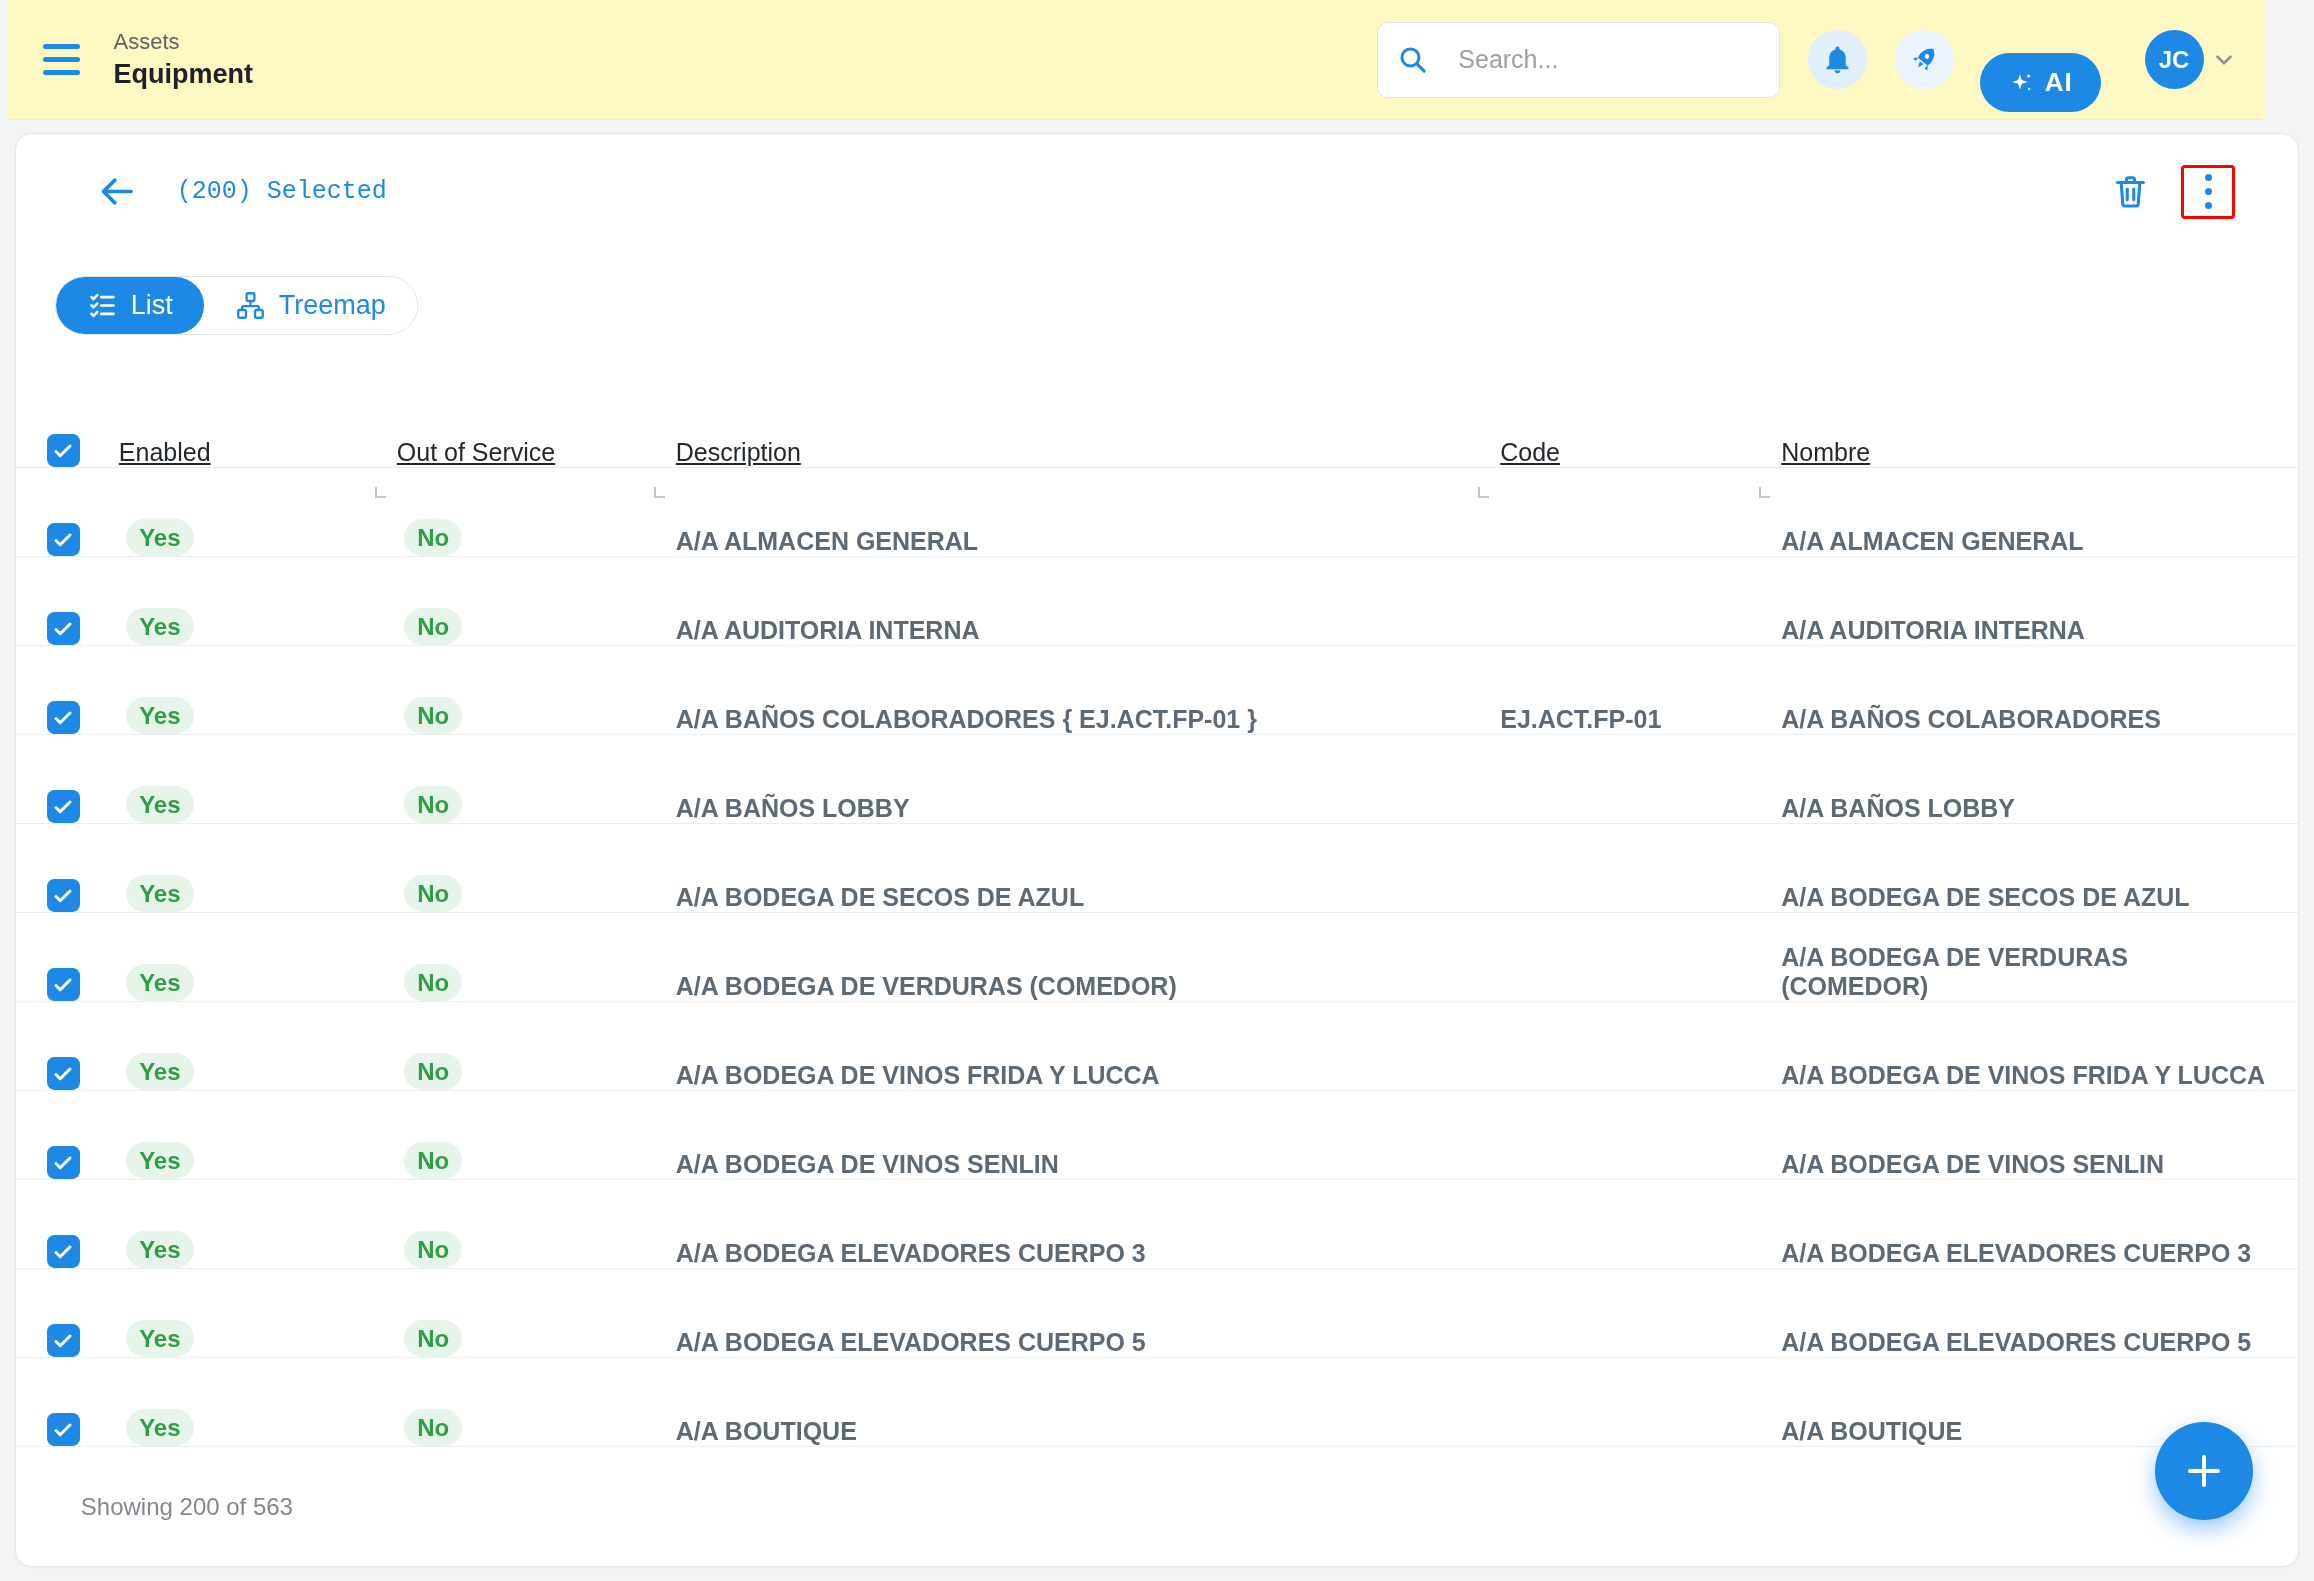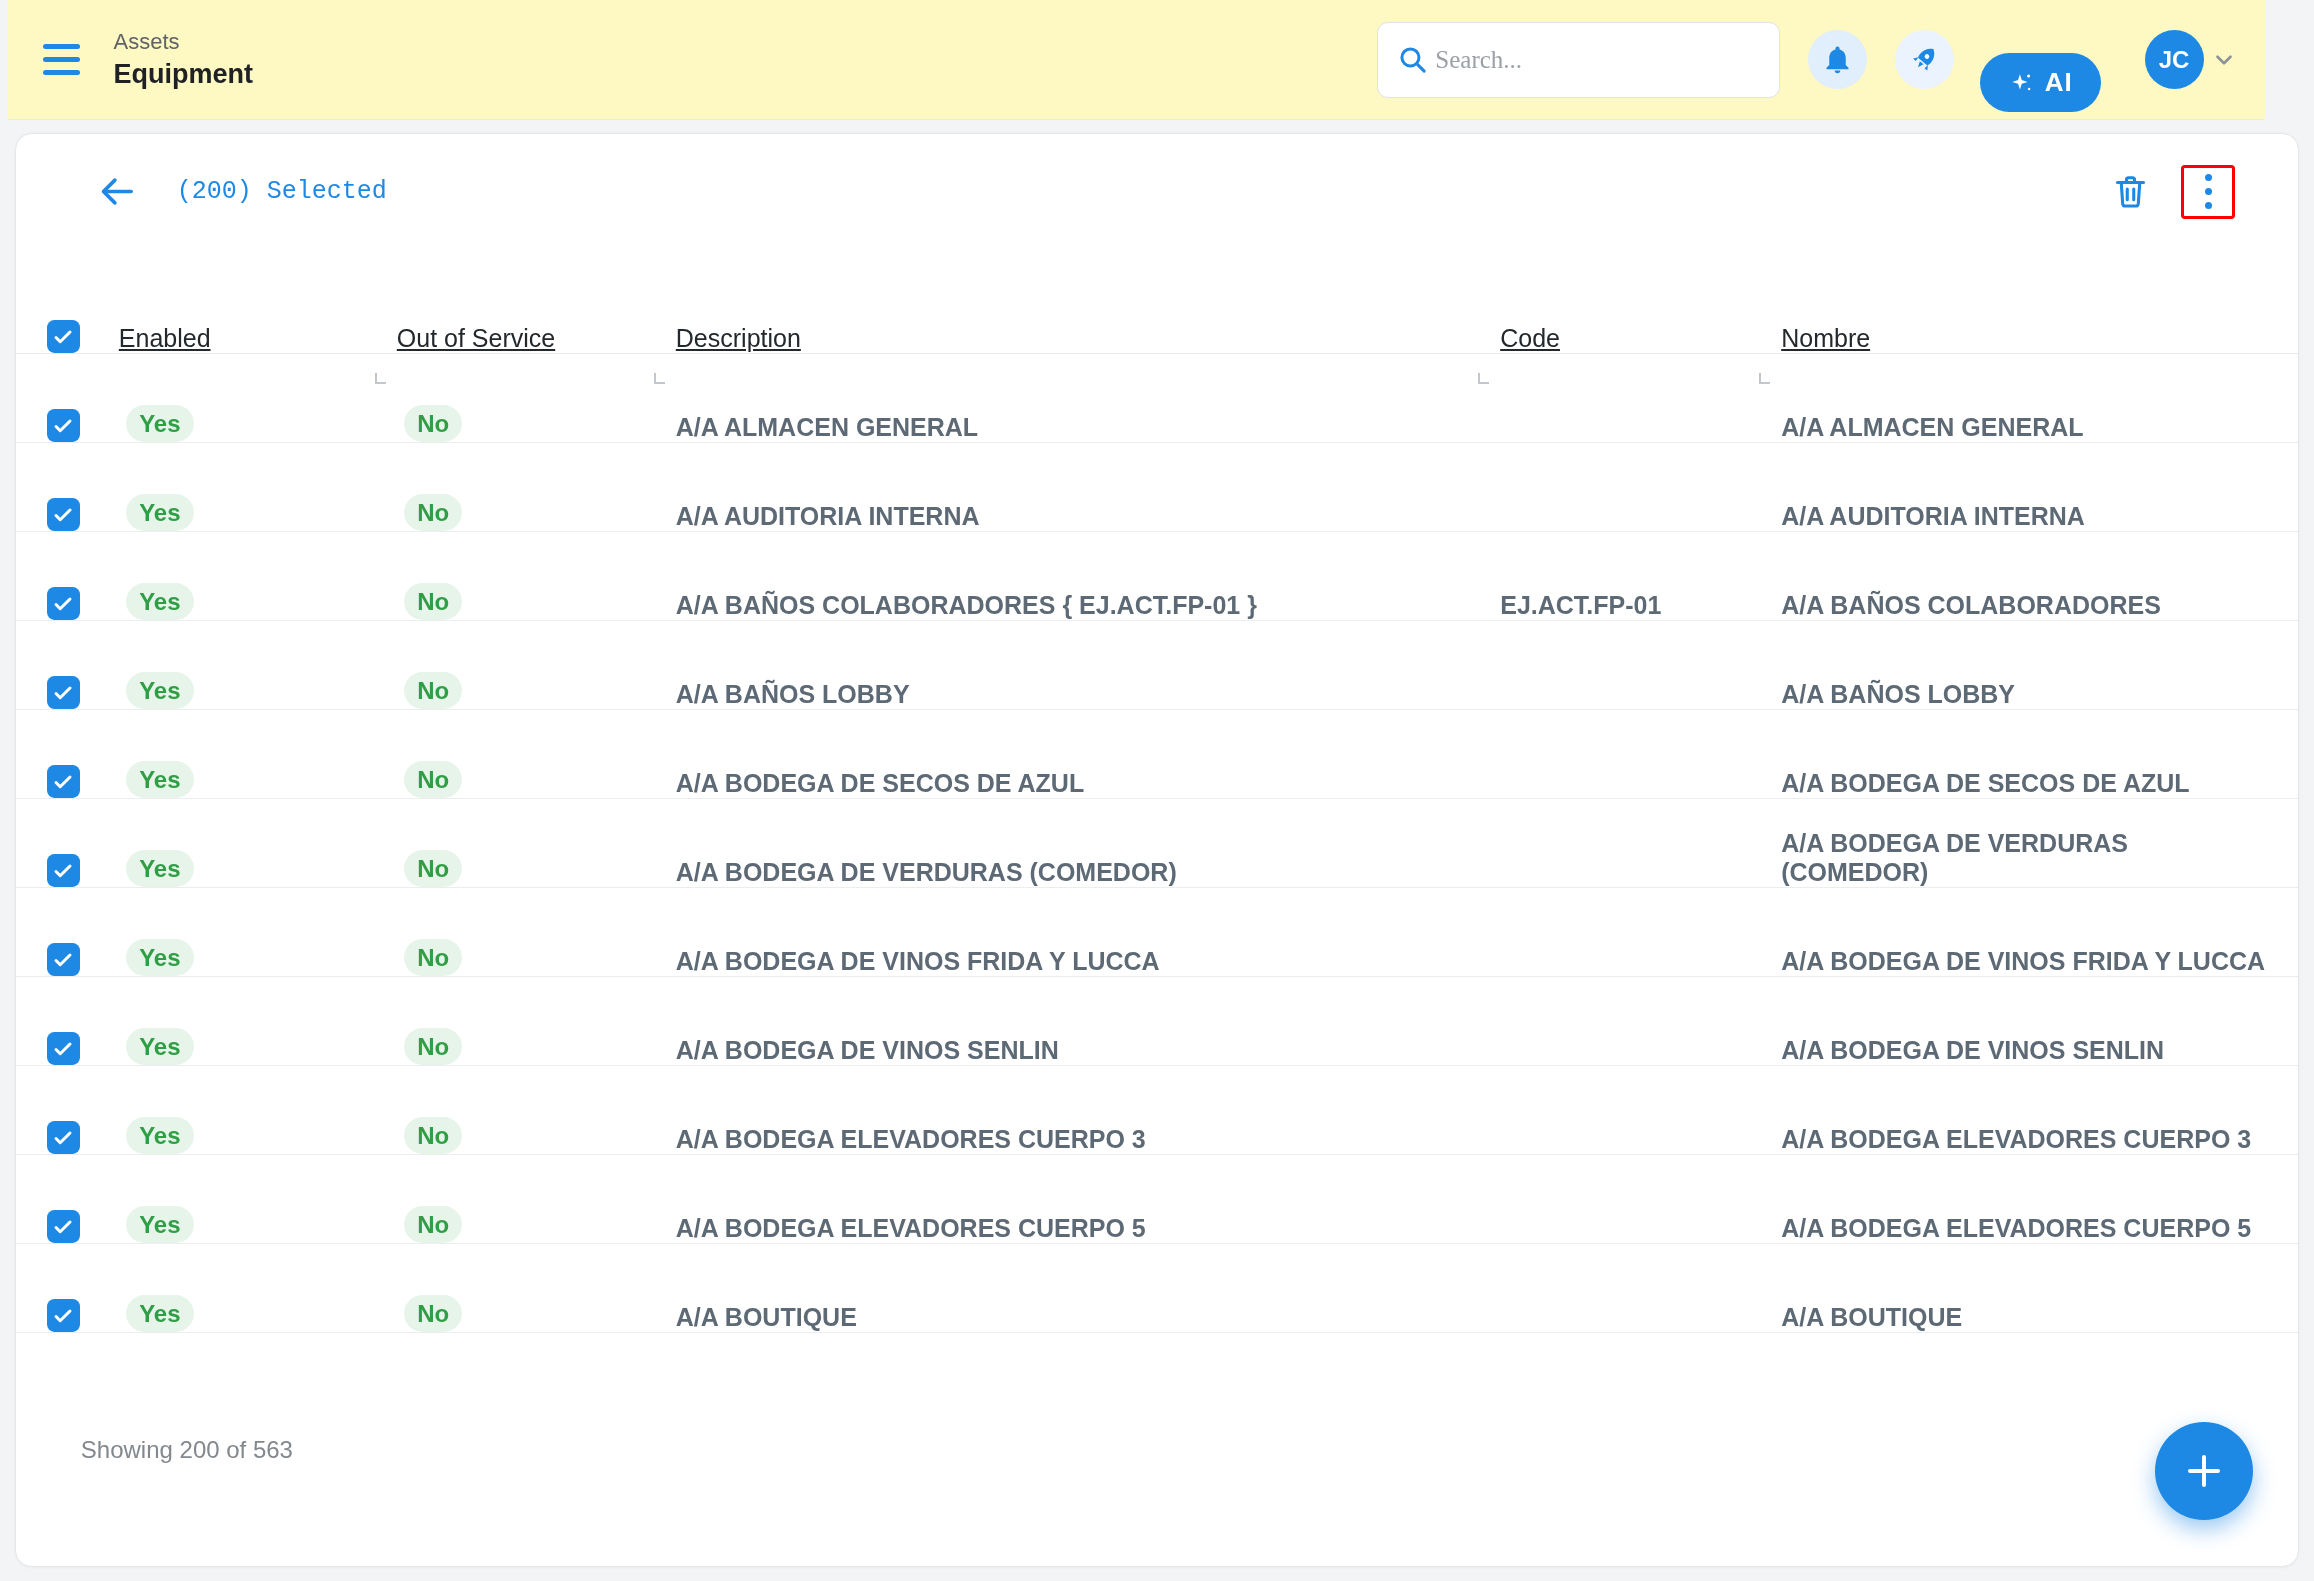--- a/index.html
+++ b/index.html
@@ -29,22 +29,22 @@
   .crumb{margin-left:29.5px;display:flex;flex-direction:column;gap:3.7px;}
   .crumb-top{font-size:22px;color:var(--text-secondary);}
   .crumb-page{font-size:27px;font-weight:bold;color:var(--text-primary);}
   .top-right{margin-left:auto;display:flex;align-items:center;}
   .search{
     width:403px;height:76px;border:1.8px solid var(--border-soft);border-radius:11px;
     display:flex;align-items:center;padding:0 18.5px;background:#fff;
   }
   .search svg{width:33px;height:33px;flex:0 0 auto;}
   .search input{
-    border:none;outline:none;font-size:25px;color:#3c4043;margin-left:6px;width:100%;
-    font-family:Liberation Serif, serif;background:transparent;
+    border:none;outline:none;font-size:25px;color:#3c4043;margin-left:29px;width:100%;
+    font-family:Liberation Sans, sans-serif;background:transparent;
   }
   .search input::placeholder{color:#9aa0a6;}
   .circle-btn{
     width:59px;height:59px;border-radius:50%;display:flex;align-items:center;justify-content:center;
     margin-left:28px;background:#e1eefb;
   }
   .circle-btn.rocket{background:#eaf3fe;}
   .circle-btn svg{width:33px;height:33px;}
   .ai-pill{
     height:59px;border-radius:29.5px;background:var(--accent);color:#fff;display:flex;align-items:center;
@@ -197,20 +197,40 @@
       </button>
       <div class="kebab-highlight">
         <button class="kebab">
           <i></i>
             <i></i>
             <i></i>
         </button>
       </div>
     </div>
 
+    <div class="segmented">
+      <button class="seg active">
+        <svg viewBox="0 0 24 24" fill="none" stroke="#fff" stroke-width="2" stroke-linecap="round" stroke-linejoin="round">
+          <path d="M3.5 5.5l1.5 1.5L8 4"></path>
+            <path d="M3.5 12l1.5 1.5L8 10.5"></path>
+            <path d="M3.5 18.5l1.5 1.5L8 17"></path>
+          <path d="M11 5.5h9.5M11 12h9.5M11 18.5h9.5"></path>
+        </svg>
+        <span>List</span>
+      </button>
+      <button class="seg">
+        <svg viewBox="0 0 24 24" fill="none" stroke="#1e88e5" stroke-width="1.8">
+          <rect x="9" y="2.5" width="6" height="6" rx="1"></rect>
+          <rect x="2.5" y="15.5" width="6" height="6" rx="1"></rect>
+          <rect x="15.5" y="15.5" width="6" height="6" rx="1"></rect>
+          <path d="M12 8.5v4M5.5 12.5h13M5.5 12.5v3M18.5 12.5v3"></path>
+        </svg>
+        <span>Treemap</span>
+      </button>
+    </div>
 
     <div class="thead">
       <div class="col col-check">
         <span class="checkbox">
           <svg viewBox="0 0 24 24" fill="none" stroke="#fff" stroke-width="3" stroke-linecap="round" stroke-linejoin="round">
               <path d="M5 12.5l4.2 4.2L19 7"></path>
             </svg>
         </span>
       </div>
       <div class="col col-enabled th">

